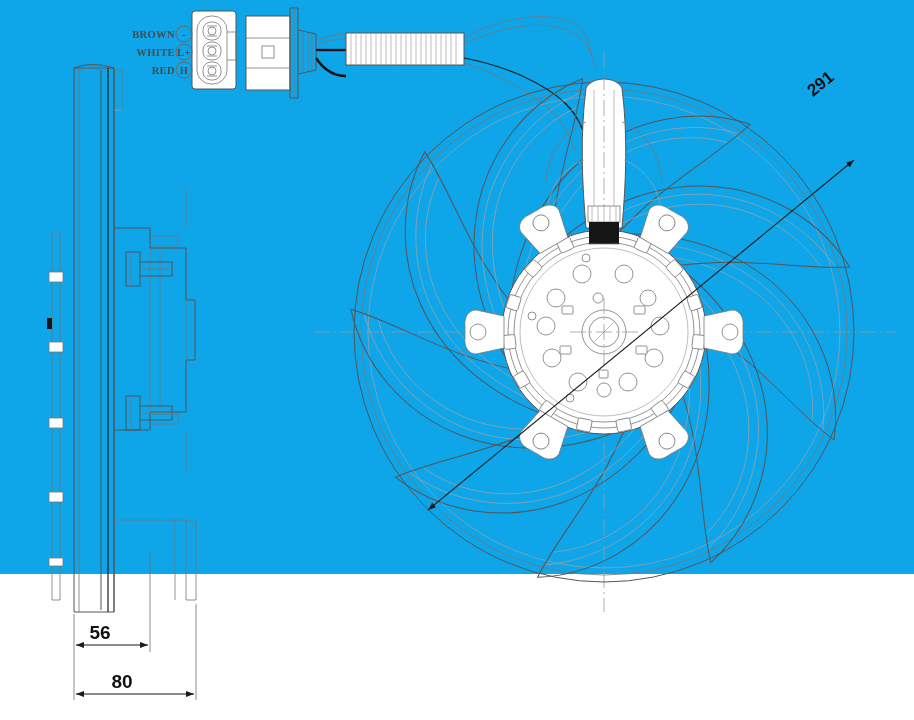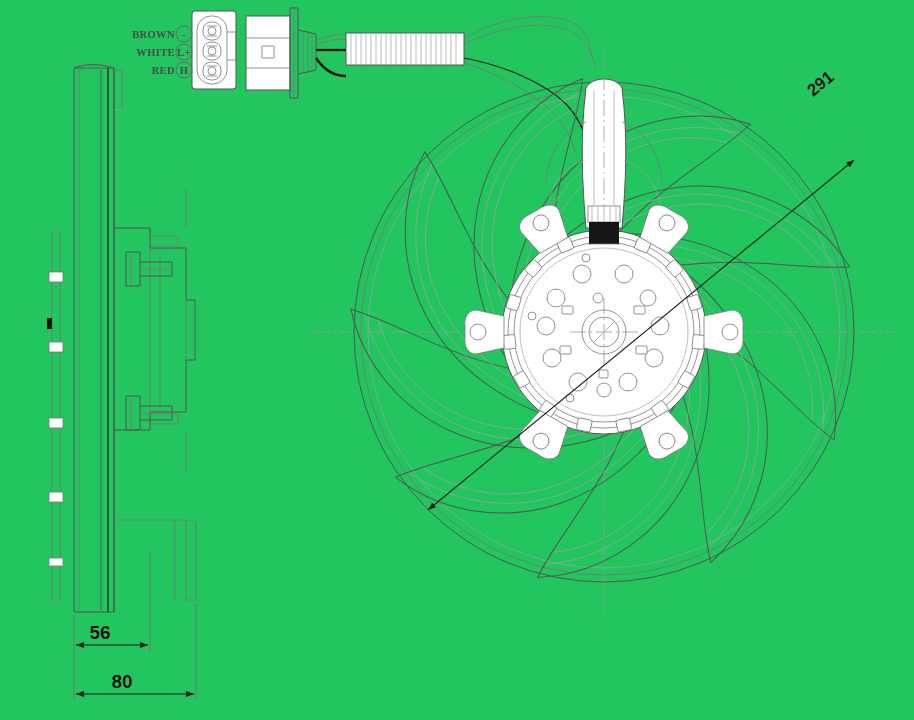--- a/index.html
+++ b/index.html
@@ -1,18 +1,18 @@
 <!DOCTYPE html>
 <html><head>
 <meta charset="utf-8">
 <style>
   html,body{margin:0;padding:0;background:#fff;}
   body{width:914px;height:720px;position:relative;overflow:hidden;
        font-family:"Liberation Serif",serif;}
-  #sheet{position:absolute;left:0;top:0;width:914px;height:720px;background:#22c55e;}
+  #sheet{position:absolute;left:0;top:0;width:914px;height:574px;background:#0ea5e9;}
   svg.layer{position:absolute;left:0;top:0;width:914px;height:720px;}
   .wirelabel{font-family:"Liberation Serif",serif;font-size:10.5px;font-weight:bold;
              fill:#4a4a4a;letter-spacing:.4px;}
   .dimtext{font-family:"Liberation Sans",sans-serif;font-size:19px;font-weight:bold;fill:#111;}
   .dimtext-rot{font-family:"Liberation Sans",sans-serif;font-size:17px;font-weight:bold;fill:#111;}
 </style>
 </head>
 <body>
 
 <div id="sheet">

